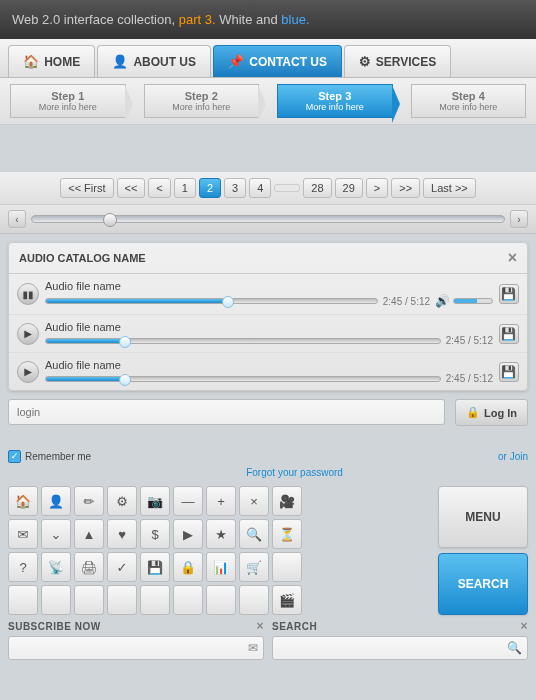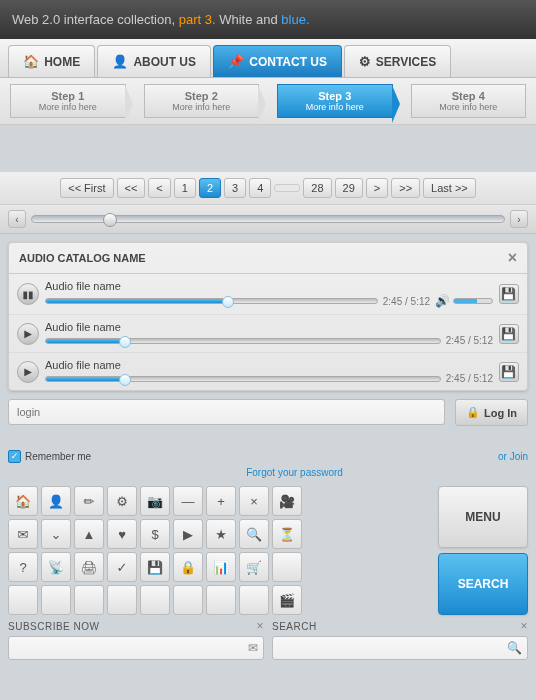--- a/index.html
+++ b/index.html
@@ -398,21 +398,21 @@
       flex: 1;
       display: flex;
       flex-direction: column;
       gap: 3px;
     }
     .field-label-row {
       display: flex;
       justify-content: space-between;
       align-items: center;
       font-size: 10px;
-      font-weight: normal;
+      font-weight: bold;
       color: #555;
       letter-spacing: 0.5px;
     }
     .field-x { color: #888; cursor: pointer; font-size: 12px; }
     .field-input-wrap {
       display: flex;
       align-items: center;
       background: linear-gradient(180deg, #f8f8f8 0%, #eee 100%);
       border: 1px solid #bbb;
       border-radius: 3px;

